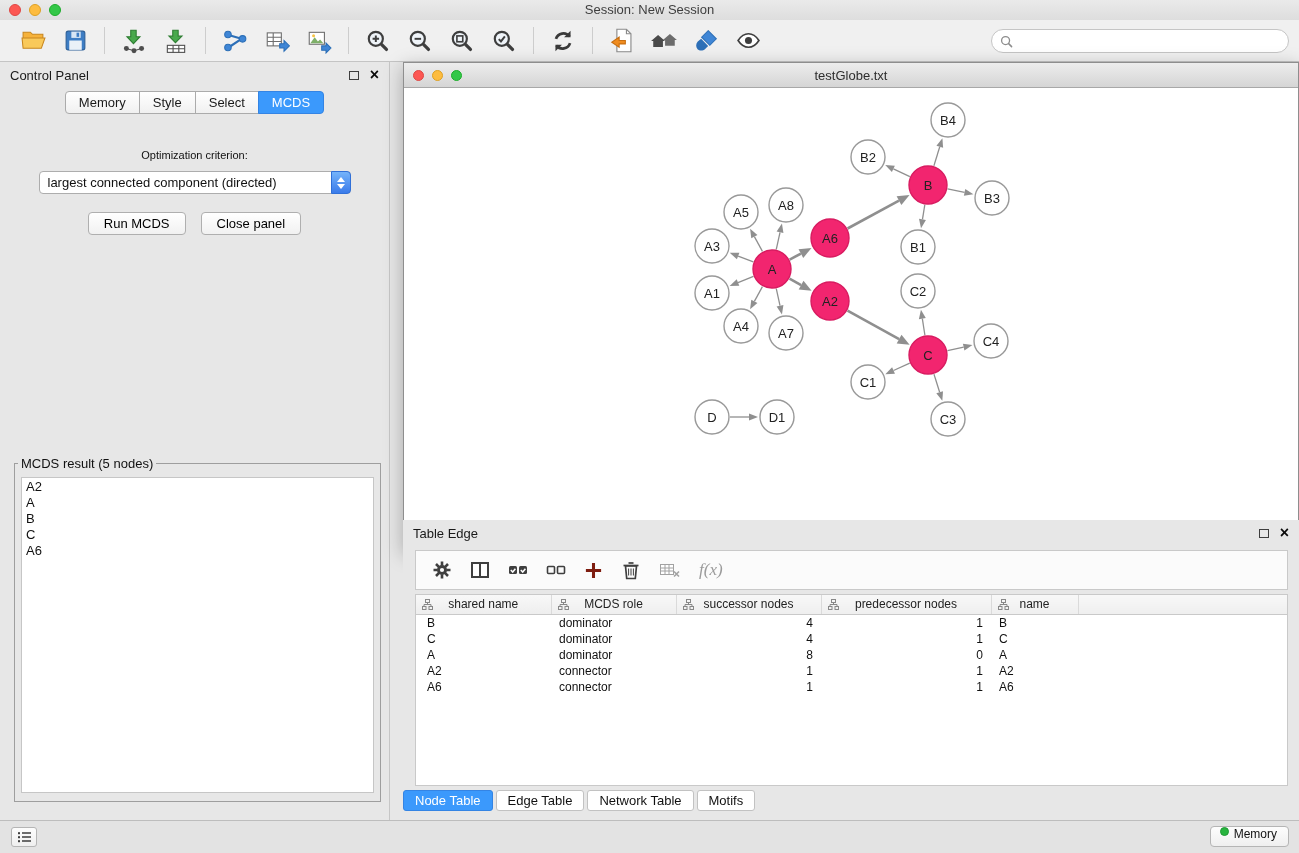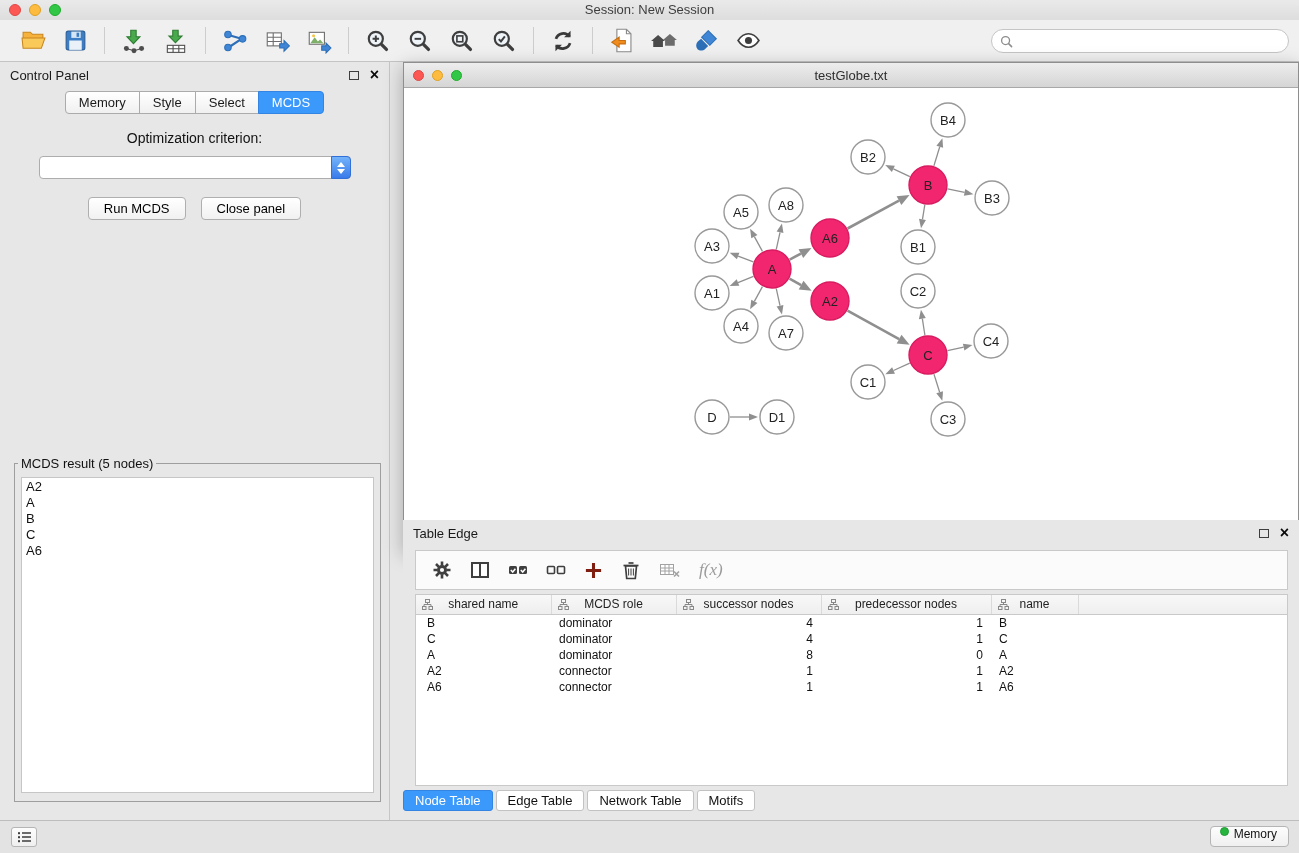--- a/index.html
+++ b/index.html
@@ -35,21 +35,21 @@
 
   
   .control-panel { position:absolute; left:0; top:62px; width:390px; height:758px;
     background:#E7E7E7; border-right:1px solid #C6C6C6; }
   .cp-tabs { display:flex; justify-content:center; margin-top:3px; }
   .cp-tab { padding:3px 13px; font-size:13px; background:linear-gradient(#FFFFFF,#F0F0F0);
     border:1px solid #ABABAB; margin-left:-1px; color:#1A1A1A; cursor:default; }
   .cp-tab:first-child { border-radius:4px 0 0 4px; margin-left:0; }
   .cp-tab:last-child { border-radius:0 4px 4px 0; }
   .cp-tab.active { background:#3B99FC; color:#fff; border-color:#3484E4; }
-  .opt-label { margin-top:16px; text-align:center; font-size:14px; }
+  .opt-label { margin-top:35px; text-align:center; font-size:11px; }
   .dropdown { position:relative; margin:10px auto 0; width:312px; height:23px; background:#fff;
     border:1px solid #ADADAD; border-radius:4px; }
   .dropdown-value { position:absolute; left:8px; top:0; line-height:21px; font-size:13px; white-space:nowrap; }
   .dropdown-stepper { position:absolute; right:-1px; top:-1px; width:20px; height:23px;
     background:linear-gradient(#74B3FA,#3A7BEA); border-radius:0 4px 4px 0; border:1px solid #3070D8;
     display:flex; flex-direction:column; align-items:center; justify-content:center; gap:2px; }
   .tri-up { width:0; height:0; border-left:4px solid transparent; border-right:4px solid transparent; border-bottom:5px solid #fff; }
   .tri-down { width:0; height:0; border-left:4px solid transparent; border-right:4px solid transparent; border-top:5px solid #fff; }
   .cp-buttons { display:flex; justify-content:center; gap:15px; margin-top:18px; }
   .cp-btn { padding:3px 15px; font-size:13px; background:linear-gradient(#FFFFFF,#F1F1F1);
@@ -261,20 +261,21 @@
       </span>
     </div>
     <div class="cp-tabs" id="cp-tabs">
         <div class="cp-tab">Memory</div>
         <div class="cp-tab">Style</div>
         <div class="cp-tab">Select</div>
         <div class="cp-tab active">MCDS</div>
       </div>
     <div class="opt-label">Optimization criterion:</div>
     <div class="dropdown">
+      <span class="dropdown-value">largest connected component (directed)</span>
       <span class="dropdown-stepper">
         <span class="tri-up"></span>
           <span class="tri-down"></span>
       </span>
     </div>
     <div class="cp-buttons">
       <button class="cp-btn">Run MCDS</button>
       <button class="cp-btn">Close panel</button>
     </div>
     <fieldset class="mcds-fieldset">

